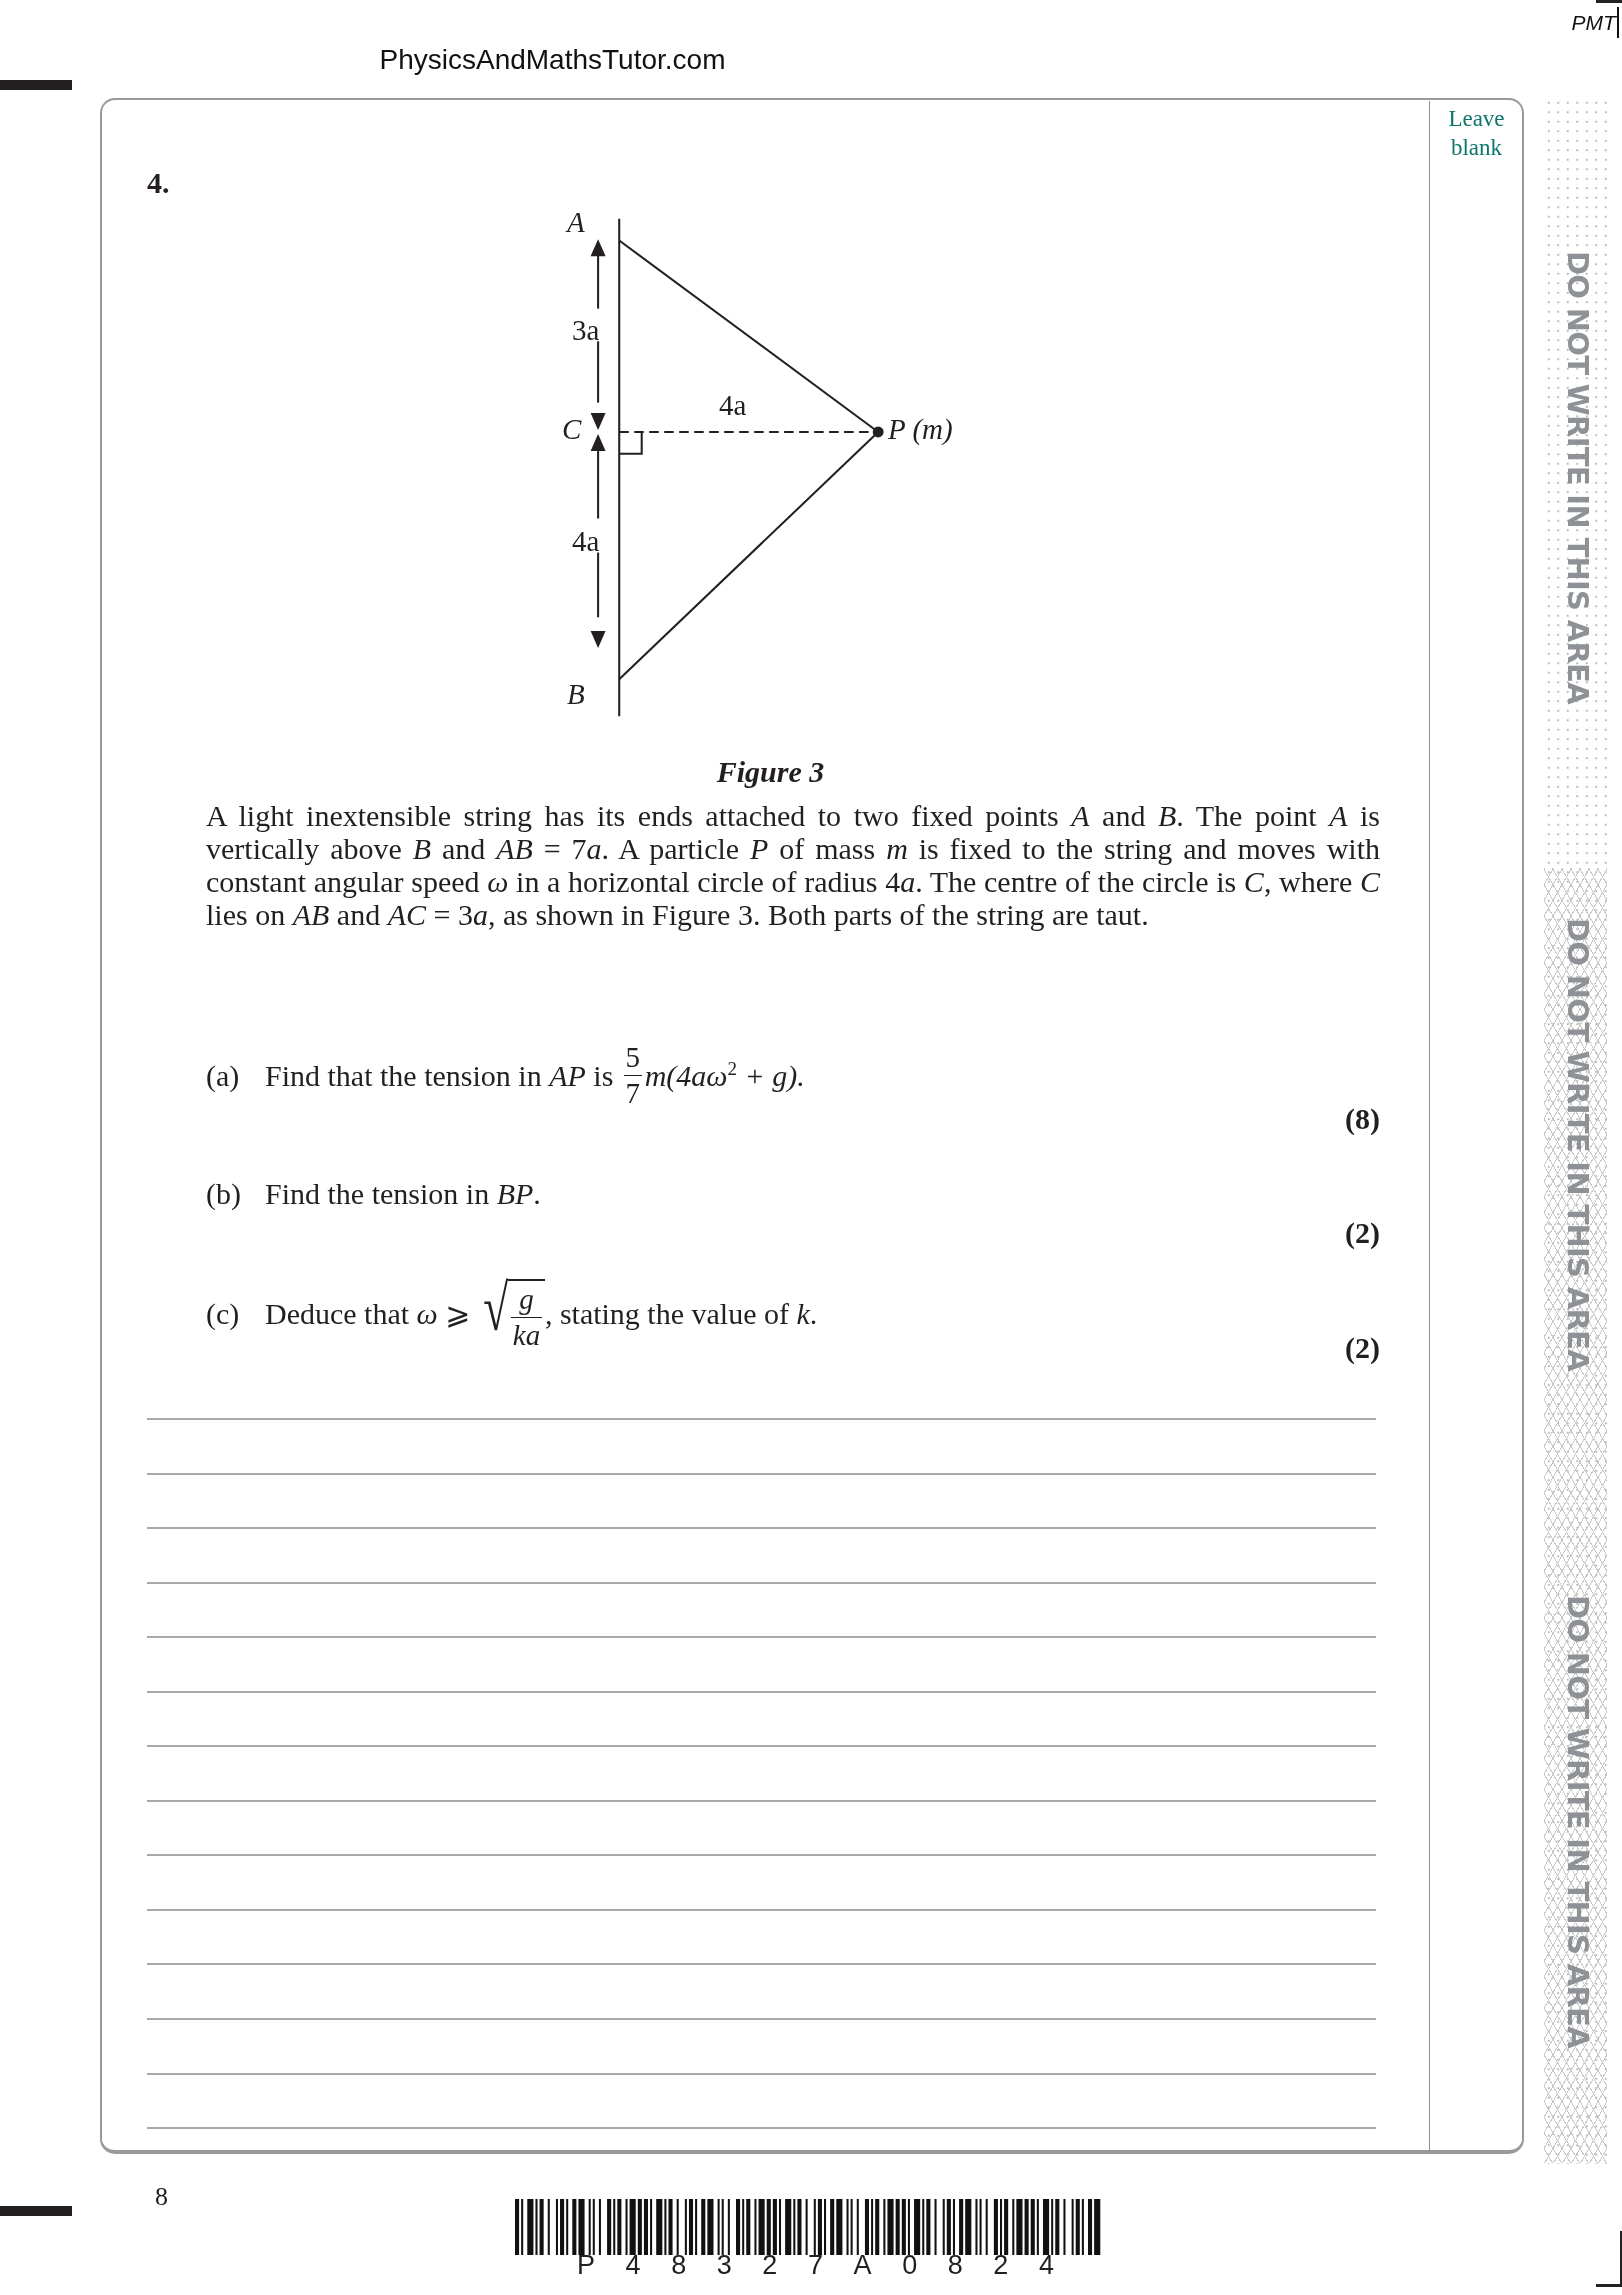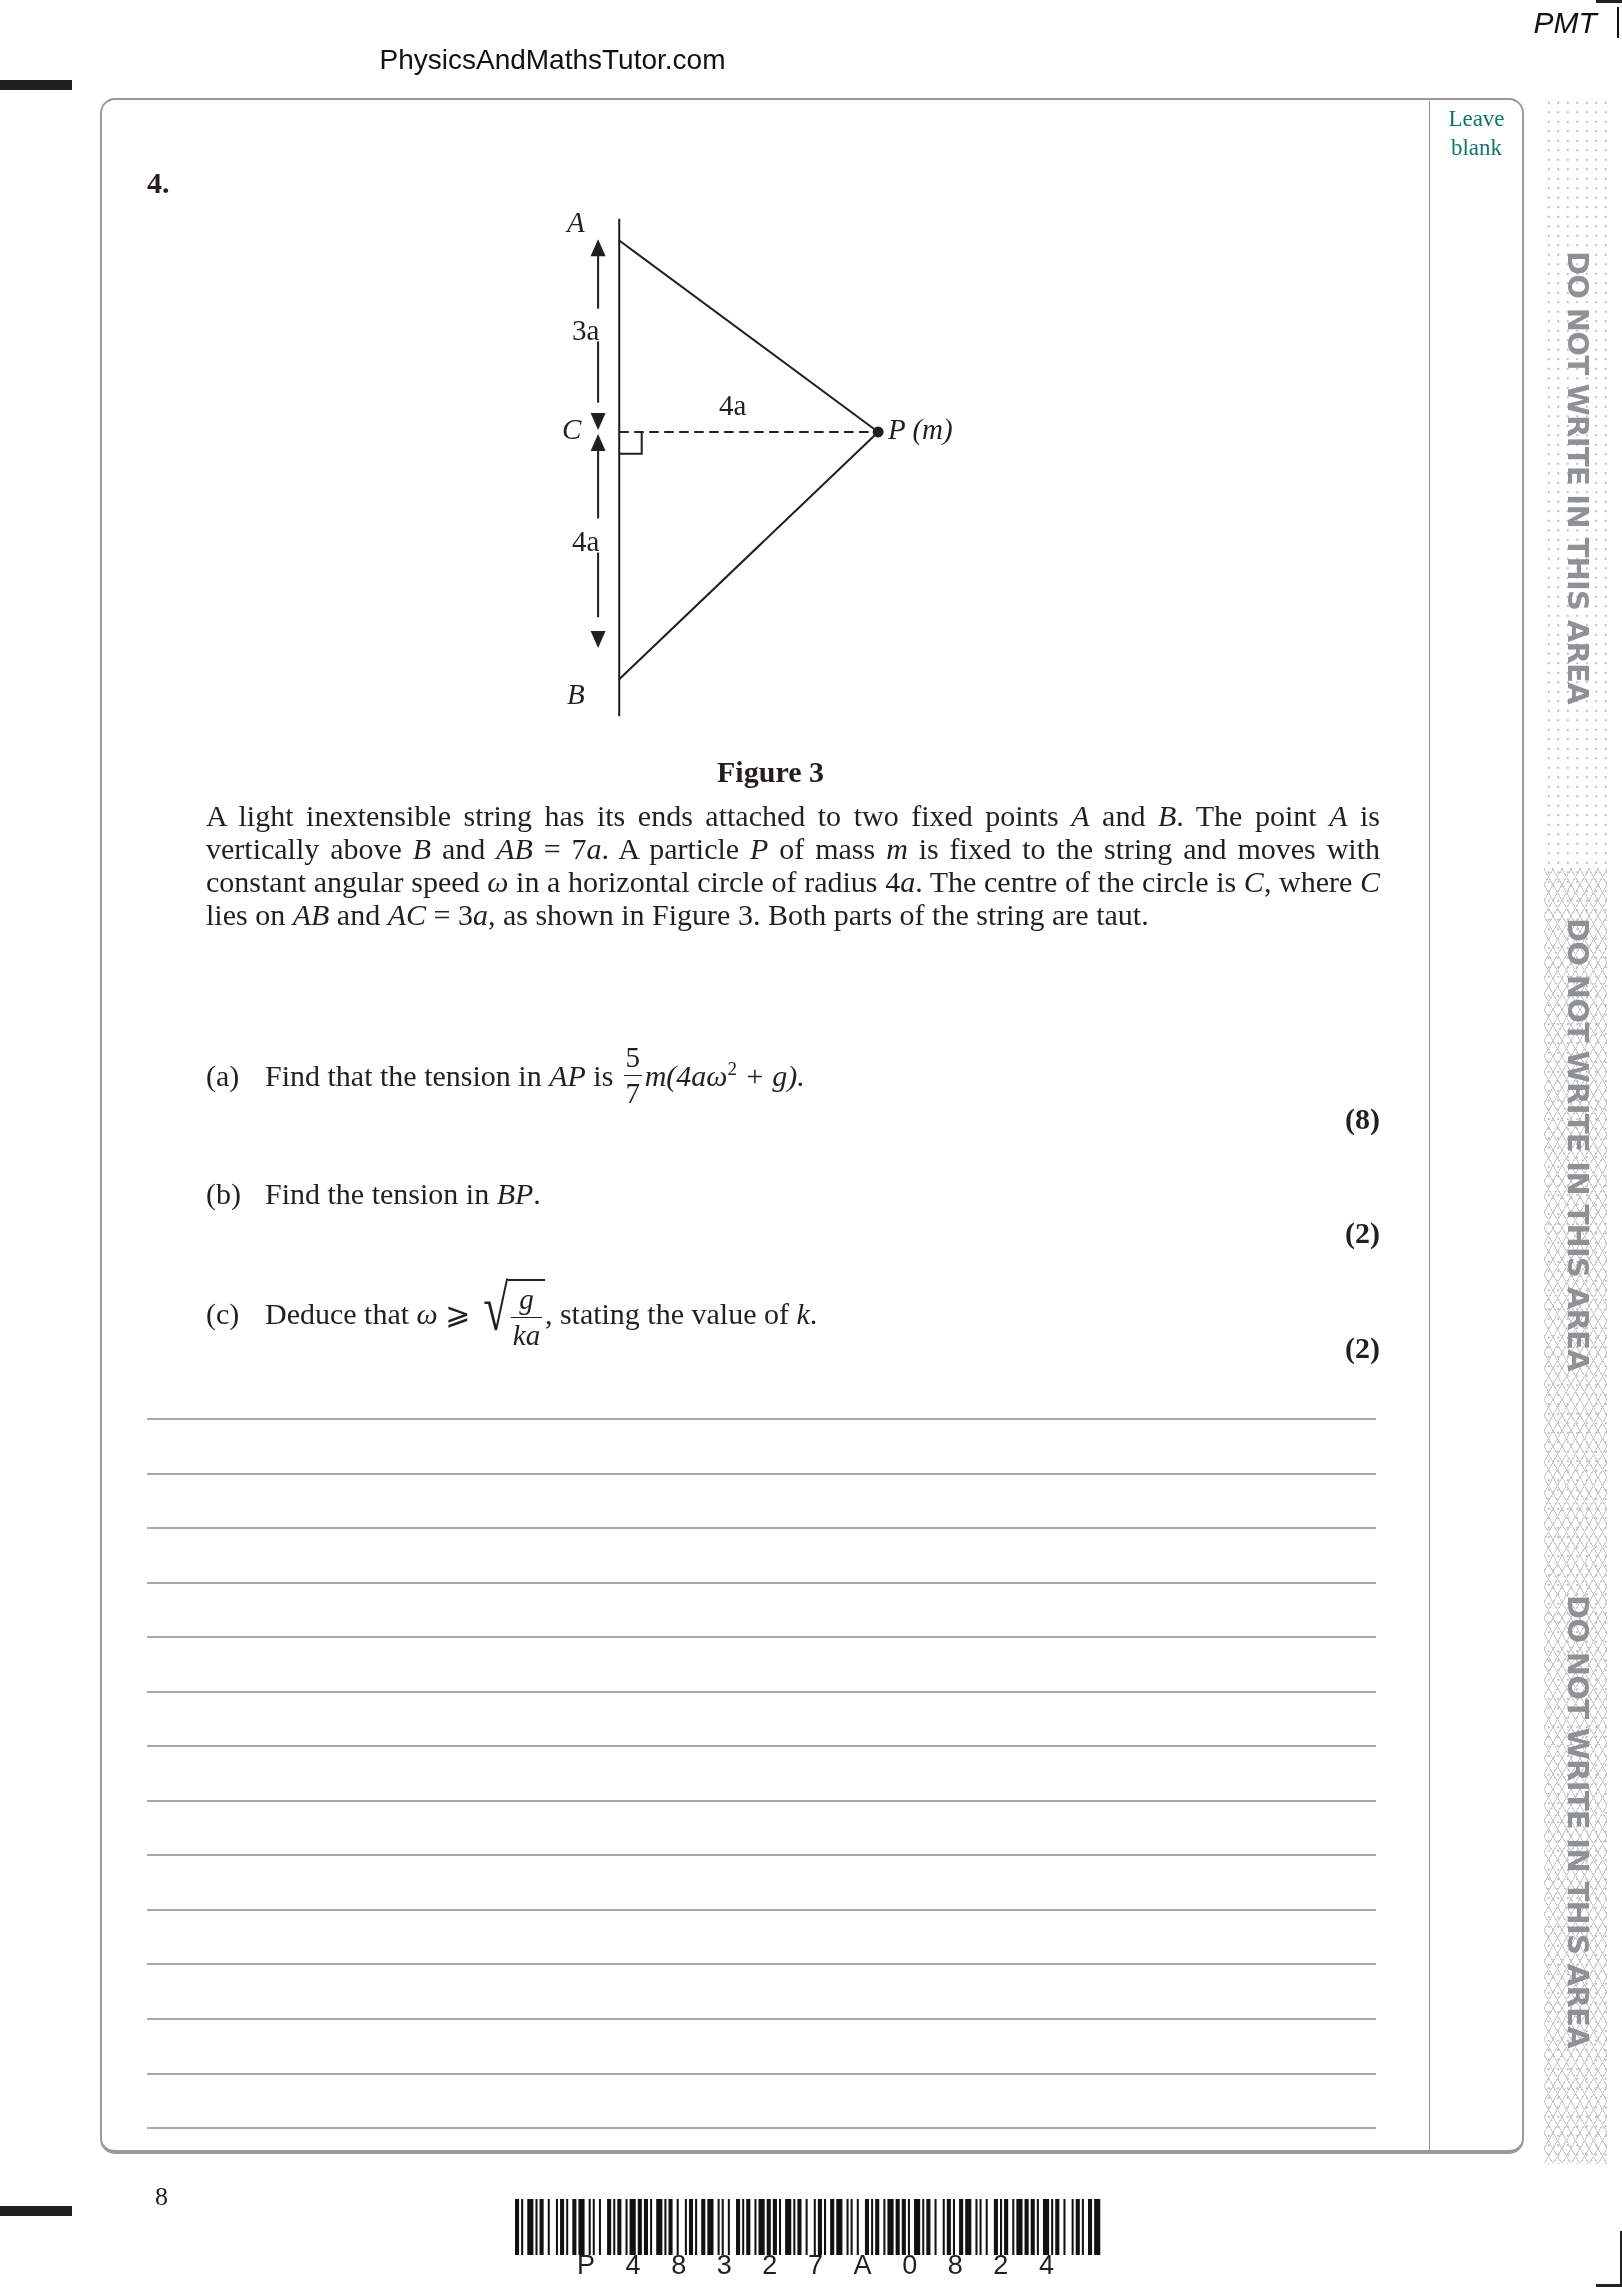--- a/index.html
+++ b/index.html
@@ -1,20 +1,20 @@
 <!DOCTYPE html>
 <html style="font-size:11px"><head>
 <meta charset="utf-8">
 <style>
   html, body { margin: 0; padding: 0; background: #ffffff; }
   body { width: 1623px; height: 2295px; position: relative; overflow: hidden;
          font-family: "Liberation Serif", "DejaVu Serif", serif; color: #231f20; }
 
   .pmt { position: absolute; right: 4.1px; top: 6.8px; font-family: "Liberation Sans", sans-serif;
-         font-style: italic; font-size: 30px; color: #111; padding-right: 20px; border-right: 2px solid #111; line-height: 31px; }
+         font-style: italic; font-size: 21px; color: #111; padding-right: 1px; border-right: 2px solid #111; line-height: 31px; }
   .pmt-bar-top { position: absolute; right: 0; top: 0; width: 27px; height: 2.7px; background: #222; }
   .pmt-bar-bottom { position: absolute; right: 0; bottom: 8.2px; width: 27px; height: 2.7px; background: #222; }
   .pmt-tick-bottom { position: absolute; right: 1.4px; bottom: 9.5px; width: 2px; height: 55px; background: #222; }
 
   .site-header { position: absolute; left: 0; width: 1623px; top: 44px; text-align: center;
                  font-family: "Liberation Sans", sans-serif; font-size: 28px; color: #111; }
   .site-header span { position: relative; left: -259px; }
 
   .margin-mark { position: absolute; left: 0; width: 72px; height: 10.2px; background: #231f20; }
 
@@ -35,21 +35,21 @@
       repeating-linear-gradient(-60deg, transparent 0 6.8px, #c9c9c9 6.8px 7.8px); }
   .side-text { position: absolute; left: 1561px; width: 34px; writing-mode: vertical-rl;
                font-family: "DejaVu Sans", sans-serif; font-weight: bold; font-size: 29px;
                color: #8e9195; letter-spacing: -0.7px; white-space: nowrap; }
 
   .q-number { position: absolute; left: 147px; top: 166px; font-weight: bold; font-size: 30px; }
 
   .figure { position: absolute; left: 532px; top: 198px; width: 477px; height: 532px; }
   .figure .lbl { position: absolute; font-style: italic; font-size: 29px; }
   .fig-caption { position: absolute; left: 0; width: 1623px; top: 755px; text-align: center;
-                 font-weight: bold; font-size: 30px; }
+                 font-weight: bold; font-size: 30px; font-style: italic; }
   .fig-caption span { position: relative; left: -41px; }
 
   .stem { position: absolute; left: 206px; top: 799px; width: 1174px;
           font-size: 30px; line-height: 33px; text-align: justify; }
   .stem i { font-style: italic; }
 
   .part { position: absolute; left: 206px; font-size: 30px; white-space: nowrap; }
   .part .letter { display: inline-block; width: 59px; }
   .marks { position: absolute; left: 1323px; width: 57px; text-align: right; font-weight: bold; font-size: 30px; }
 

